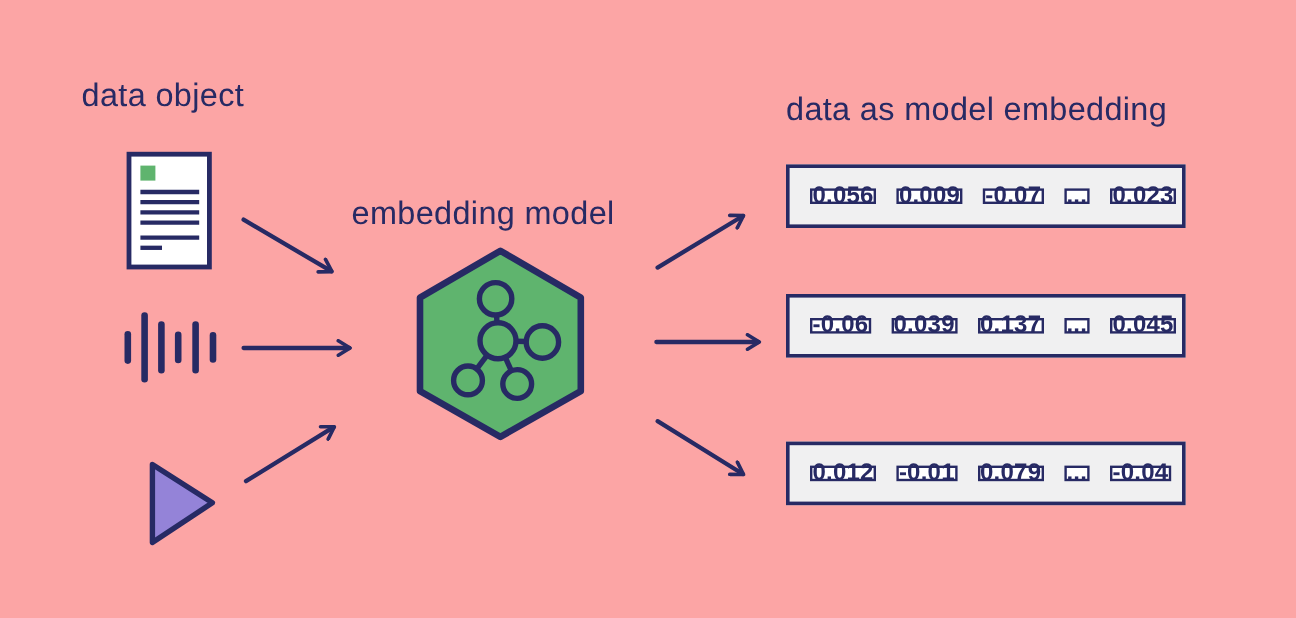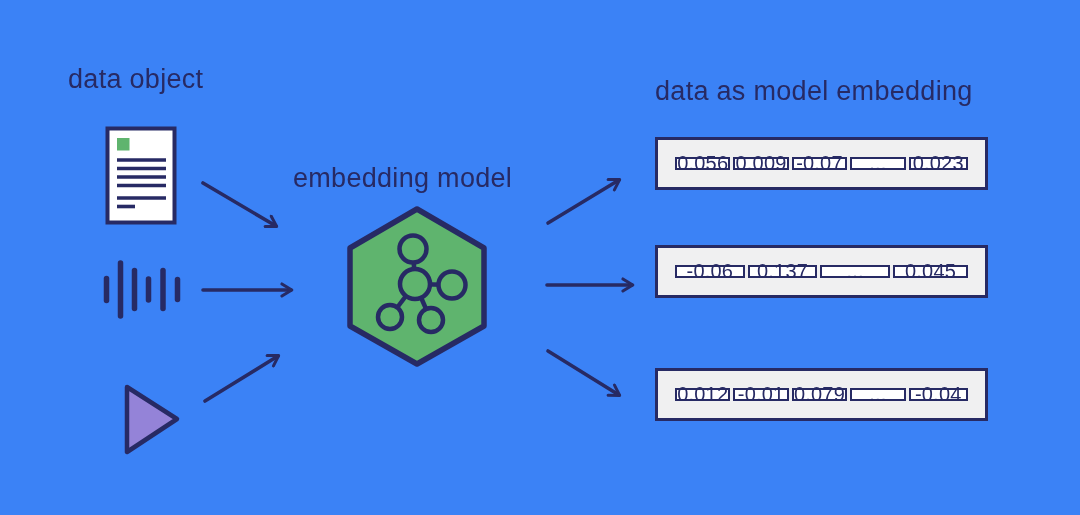--- a/index.html
+++ b/index.html
@@ -4,21 +4,21 @@
 <style>
   html, body { margin: 0; padding: 0; }
   body {
     font-family: "Liberation Sans", "DejaVu Sans", sans-serif;
     background: #f0f0f1;
   }
   .canvas {
     position: relative;
     width: 1080px;
     height: 515px;
-    background: #3b82f6;
+    background: #fca5a5;
     overflow: hidden;
   }
   .label {
     position: absolute;
     color: #272a64;
     font-size: 27px;
     letter-spacing: 0.3px;
     white-space: nowrap;
   }
   .label-data-object   { left: 68px;  top: 64px;  }
@@ -34,22 +34,23 @@
 
   .vector-row {
     position: absolute;
     left: 655px;
     width: 333px;
     height: 53px;
     box-sizing: border-box;
     border: 3px solid #272a64;
     background: #f0f0f1;
     display: flex;
-    gap: 3px;
+    gap: 17px;
     padding: 17px;
+    font-weight: bold;
   }
   .vector-row-1 { top: 137px; }
   .vector-row-2 { top: 245px; }
   .vector-row-3 { top: 368px; }
   .vector-cell {
     flex: 1 1 0;
     box-sizing: border-box;
     background: #ffffff;
     border: 2.5px solid #272a64;
     display: flex;
@@ -134,20 +135,21 @@
   <div class="vector-row vector-row-1">
     <div class="vector-cell">0.056</div>
     <div class="vector-cell">0.009</div>
     <div class="vector-cell">-0.07</div>
     <div class="vector-cell">...</div>
     <div class="vector-cell vector-cell-last">0.023</div>
   </div>
 
   <div class="vector-row vector-row-2">
     <div class="vector-cell">-0.06</div>
+    <div class="vector-cell">0.039</div>
     <div class="vector-cell">0.137</div>
     <div class="vector-cell">...</div>
     <div class="vector-cell vector-cell-last">0.045</div>
   </div>
 
   <div class="vector-row vector-row-3">
     <div class="vector-cell">0.012</div>
     <div class="vector-cell">-0.01</div>
     <div class="vector-cell">0.079</div>
     <div class="vector-cell">...</div>

